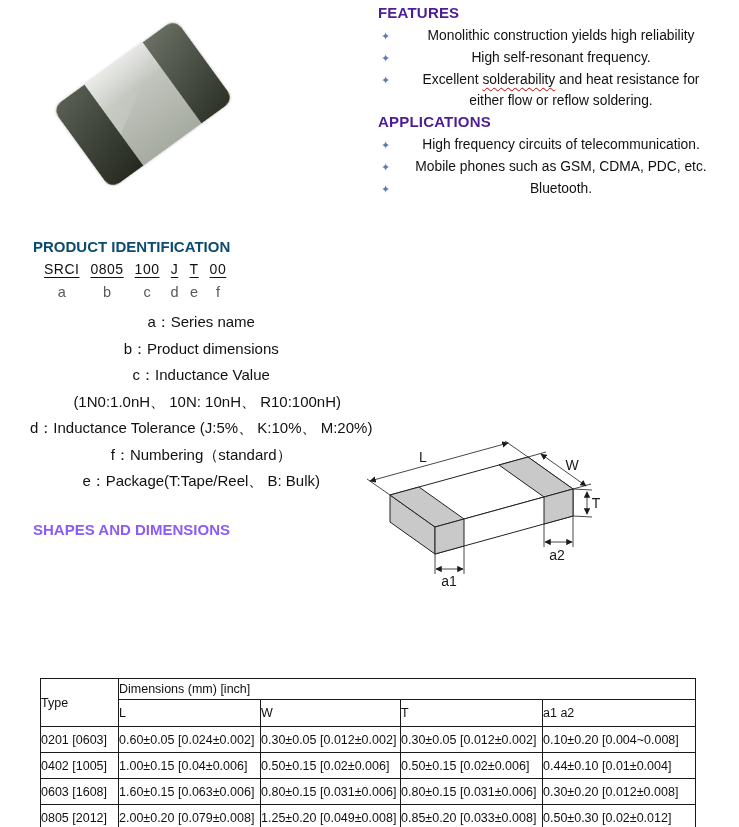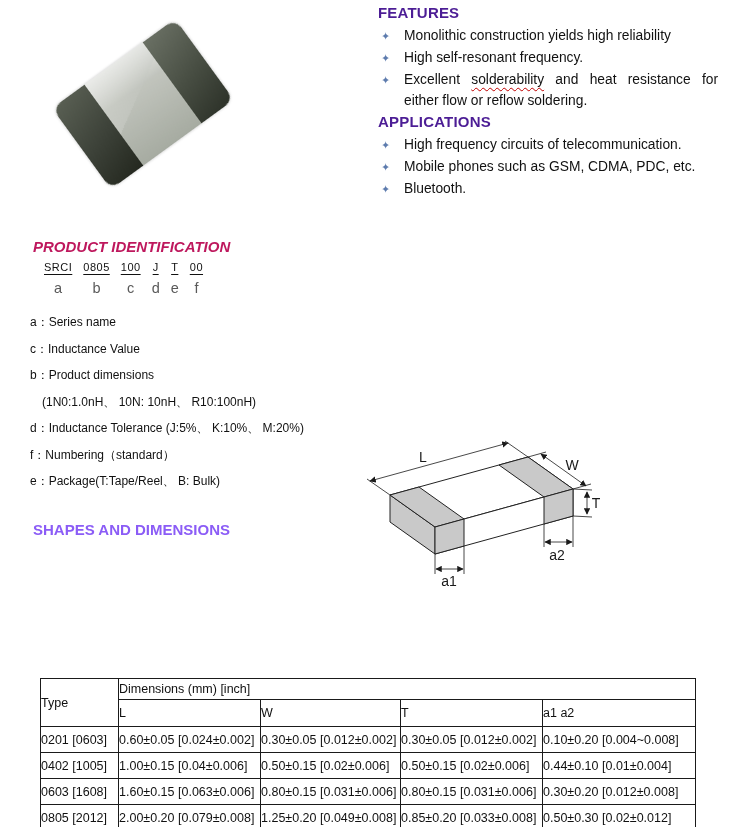--- a/index.html
+++ b/index.html
@@ -19,35 +19,35 @@
   .chip .term.right{right:0;border-radius:0 10px 10px 0;
         background:linear-gradient(160deg,#6a7064 0%,#474d42 55%,#2c3128 100%);}
   .chip .sheen{position:absolute;left:40px;right:40px;top:0;height:34px;
         background:linear-gradient(180deg,rgba(255,255,255,.55),rgba(255,255,255,0));}
 
   
   .right-col{position:absolute;left:378px;top:4px;width:340px;}
   h2.sec{font-size:15px;font-weight:bold;color:#4c1d95;margin:0;letter-spacing:.2px;}
   ul.bullets{list-style:none;margin:5px 0 2px 0;padding:0;}
   ul.bullets li{position:relative;padding-left:26px;font-size:13.8px;line-height:20.5px;
-        margin-bottom:1.5px;}
+        margin-bottom:1.5px;text-align:center;}
   ul.bullets li::before{content:"✦";position:absolute;left:3px;top:0;
         color:var(--bullet,#5e7cae);font-size:11px;}
   .just{text-align:justify;}
   .sq{text-decoration-line:underline;text-decoration-style:wavy;
       text-decoration-color:var(--squiggle,#c00000);text-decoration-thickness:1px;
       text-underline-offset:3px;}
 
   
-  .pid-title{position:absolute;left:33px;top:238px;font-size:15px;font-weight:bold;color:#be185d;font-style:italic;}
+  .pid-title{position:absolute;left:33px;top:238px;font-size:15px;font-weight:bold;color:#0c4a6e;}
   .codes{position:absolute;left:44px;top:261px;display:flex;gap:11px;}
   .code-col{display:flex;flex-direction:column;align-items:center;}
-  .code{font-size:11px;letter-spacing:.5px;text-decoration:underline;text-underline-offset:3px;}
+  .code{font-size:14px;letter-spacing:.5px;text-decoration:underline;text-underline-offset:3px;}
   .letter{font-size:14.5px;color:#595959;margin-top:7px;}
-  .legend{position:absolute;left:30px;top:309px;font-size:12px;}
+  .legend{position:absolute;left:30px;top:309px;font-size:15px;text-align:center;}
   .legend > div{height:26.5px;line-height:26.5px;white-space:nowrap;}
   .legend .indent{padding-left:12px;}
 
   
   .shapes-title{position:absolute;left:33px;top:521px;font-size:15px;font-weight:bold;color:#8b5cf6;}
   .diagram{position:absolute;left:365px;top:428px;width:300px;height:170px;}
   .diagram text{font-size:14px;fill:#1a1a1a;}
 
   
   table.dims{position:absolute;left:40px;top:678px;width:655px;border-collapse:collapse;
@@ -107,22 +107,22 @@
       <span class="code">T</span>
       <span class="letter">e</span>
     </div>
     <div class="code-col">
       <span class="code">00</span>
       <span class="letter">f</span>
     </div>
   </div>
   <div class="legend">
     <div>a：Series name</div>
+    <div>b：Product dimensions</div>
     <div>c：Inductance Value</div>
-    <div>b：Product dimensions</div>
     <div class="indent">(1N0:1.0nH、 10N: 10nH、 R10:100nH)</div>
     <div>d：Inductance Tolerance (J:5%、 K:10%、 M:20%)</div>
     <div>f：Numbering（standard）</div>
     <div>e：Package(T:Tape/Reel、 B: Bulk)</div>
   </div>
 
   <div class="shapes-title">SHAPES AND DIMENSIONS</div>
 
   <svg class="diagram" viewBox="0 0 300 170" xmlns="http://www.w3.org/2000/svg">
     <defs>

